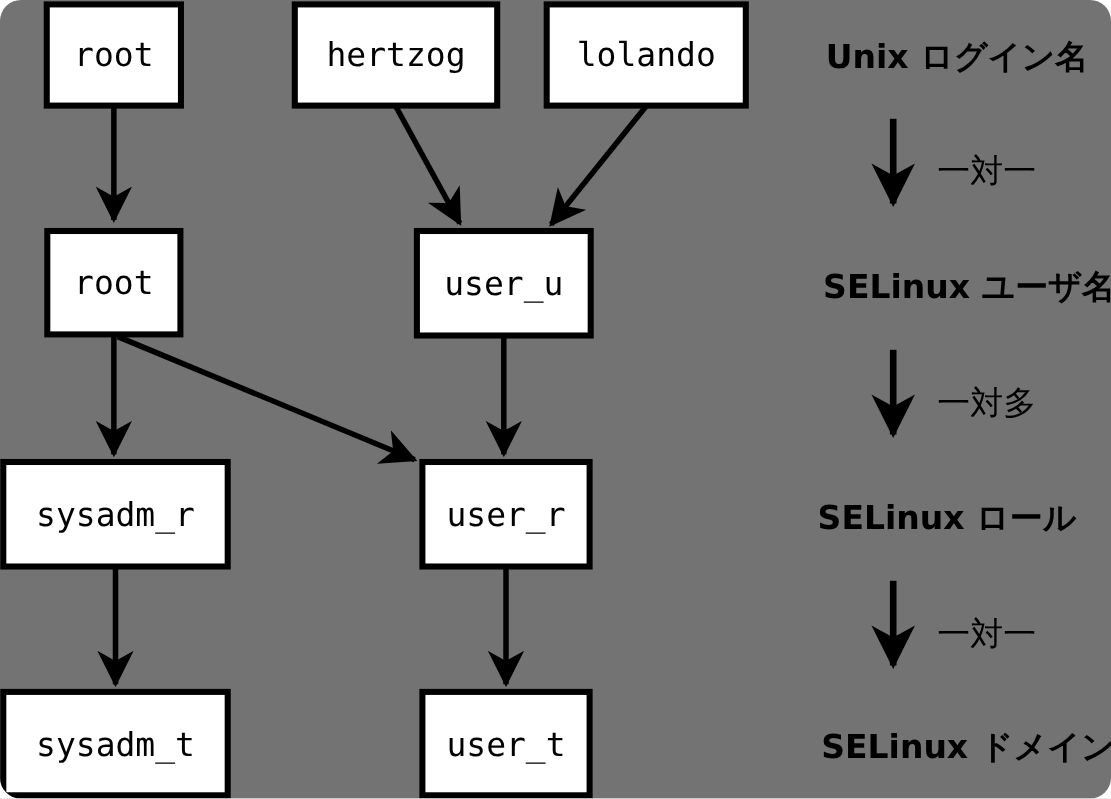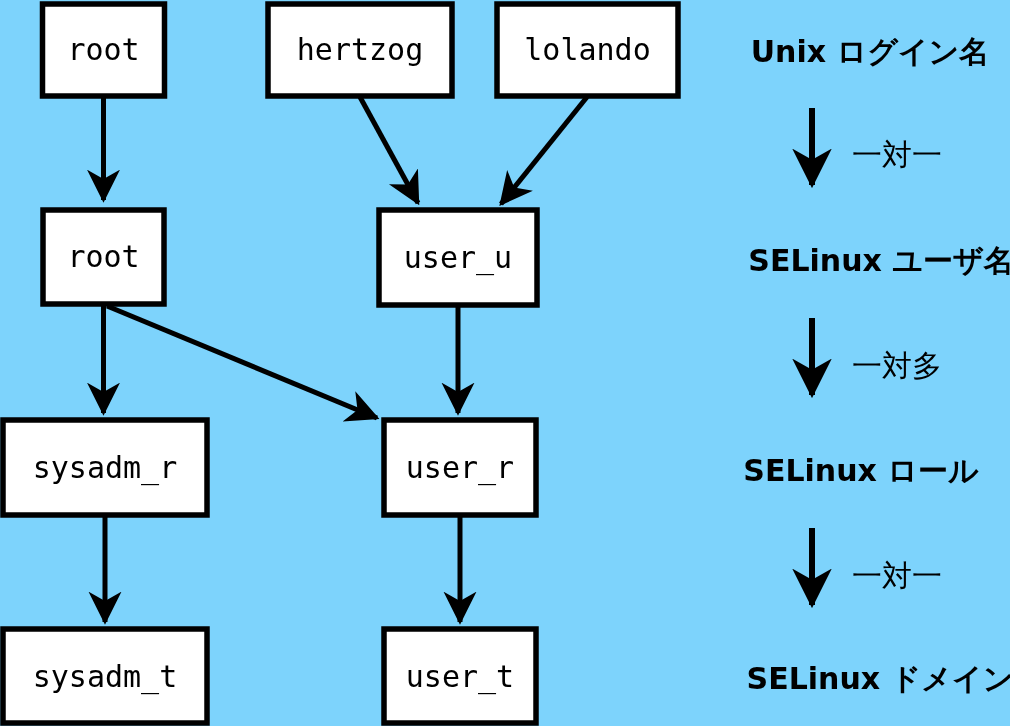--- a/index.html
+++ b/index.html
@@ -4,22 +4,23 @@
 <style>
   html, body {
     margin: 0;
     padding: 0;
     background: #ffffff;
   }
   .stage {
     position: relative;
     width: 1010px;
     height: 726px;
-    background: #7dd3fc;
+    background: #737373;
     overflow: hidden;
+    border-radius: 19px;
   }
   svg text {
     font-family: "DejaVu Sans Mono", monospace;
     fill: #000000;
   }
   svg text.node-label {
     font-size: 30px;
     font-family: "DejaVu Sans Mono", monospace;
   }
   svg text.legend-title {

